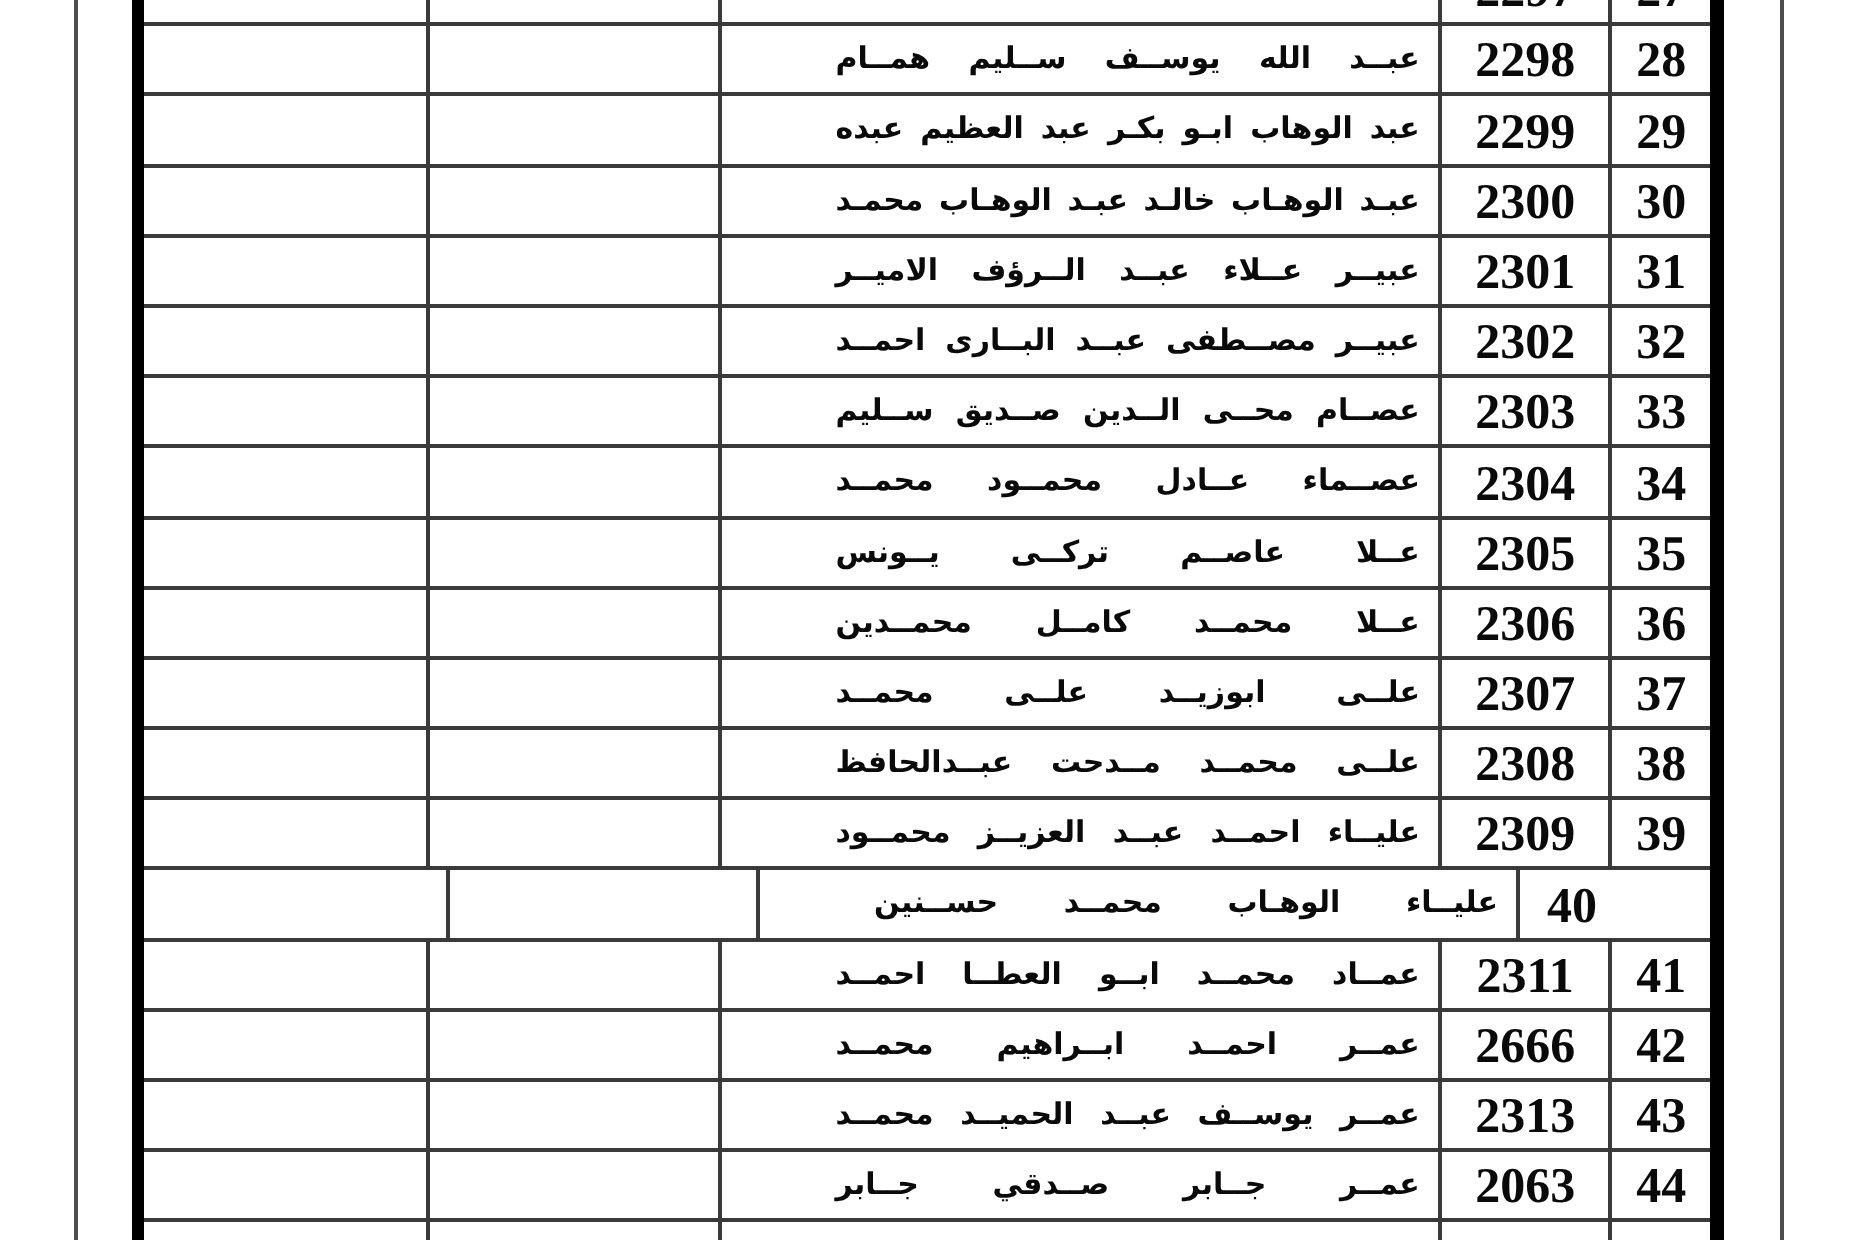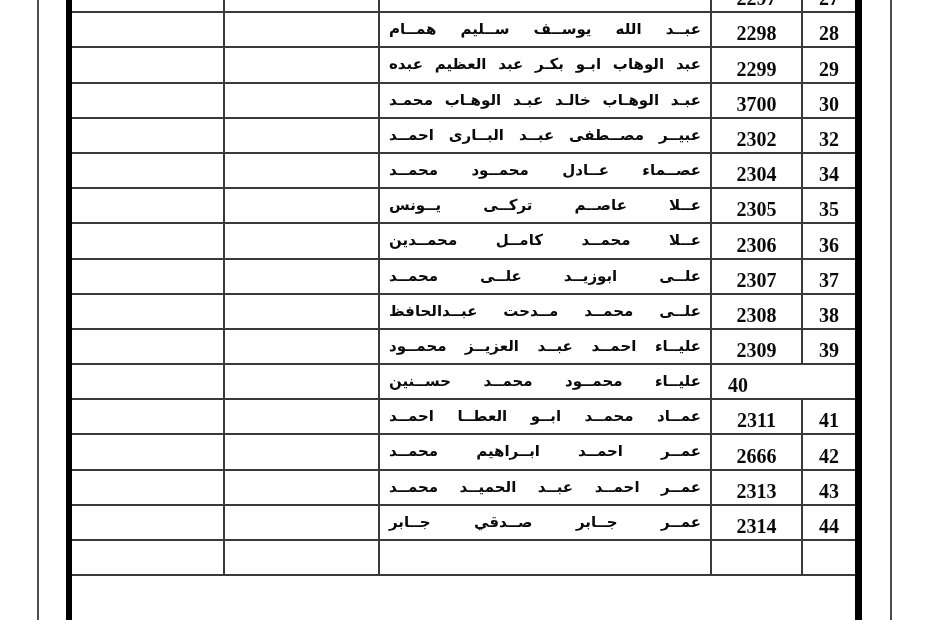--- a/index.html
+++ b/index.html
@@ -47,31 +47,32 @@
     direction:rtl;
     text-align:justify;
     text-align-last:justify;
     padding:0 9px;
     line-height:33px;
     font-family:"DejaVu Sans",sans-serif;
     font-weight:bold;
     font-size:15px;
     color:var(--text);
     white-space:nowrap;
+    margin-left:48px;
   }
   .cell.serial{width:91px;}
   .cell.rownum{width:52px;border-right:none;}
   .numcell{
     display:flex;
     align-items:flex-end;
     justify-content:center;
     padding-bottom:1px;
     font-family:"Liberation Serif","DejaVu Serif",serif;
     font-weight:bold;
-    font-size:20px;
+    font-size:25px;
     color:var(--text);
   }
 </style>
 </head>
 <body>
 
 <div class="page">
   <div class="vline outer-left"></div>
   <div class="vline thick-left"></div>
 
@@ -107,40 +108,62 @@
         </div>
     <div class="cell rownum numcell">
           <span>29</span>
         </div>
   </div>
       <div class="row">
     <div class="cell blank-a"></div>
     <div class="cell blank-b"></div>
     <div class="cell name"><span>عبـد الوهـاب خالـد عبـد الوهـاب محمـد</span></div>
     <div class="cell serial numcell">
-          <span>3700</span>
+          <span>2300</span>
         </div>
     <div class="cell rownum numcell">
           <span>30</span>
         </div>
   </div>
       <div class="row">
     <div class="cell blank-a"></div>
     <div class="cell blank-b"></div>
+    <div class="cell name"><span>عبيــر عــلاء عبــد الــرؤف الاميــر</span></div>
+    <div class="cell serial numcell">
+          <span>2301</span>
+        </div>
+    <div class="cell rownum numcell">
+          <span>31</span>
+        </div>
+  </div>
+      <div class="row">
+    <div class="cell blank-a"></div>
+    <div class="cell blank-b"></div>
     <div class="cell name"><span>عبيــر مصــطفى عبــد البــارى احمــد</span></div>
     <div class="cell serial numcell">
           <span>2302</span>
         </div>
     <div class="cell rownum numcell">
           <span>32</span>
         </div>
   </div>
       <div class="row">
     <div class="cell blank-a"></div>
     <div class="cell blank-b"></div>
+    <div class="cell name"><span>عصــام محــى الــدين صــديق ســليم</span></div>
+    <div class="cell serial numcell">
+          <span>2303</span>
+        </div>
+    <div class="cell rownum numcell">
+          <span>33</span>
+        </div>
+  </div>
+      <div class="row">
+    <div class="cell blank-a"></div>
+    <div class="cell blank-b"></div>
     <div class="cell name"><span>عصــماء عــادل محمــود محمــد</span></div>
     <div class="cell serial numcell">
           <span>2304</span>
         </div>
     <div class="cell rownum numcell">
           <span>34</span>
         </div>
   </div>
       <div class="row">
     <div class="cell blank-a"></div>
@@ -193,21 +216,21 @@
     <div class="cell serial numcell">
           <span>2309</span>
         </div>
     <div class="cell rownum numcell">
           <span>39</span>
         </div>
   </div>
       <div class="row">
     <div class="cell blank-a"></div>
     <div class="cell blank-b"></div>
-    <div class="cell name"><span>عليــاء محمــود محمــد حســنين</span></div>
+    <div class="cell name"><span>عليــاء الوهـاب محمــد حســنين</span></div>
     <div class="cell rownum numcell">
           <span>40</span>
         </div>
   </div>
       <div class="row">
     <div class="cell blank-a"></div>
     <div class="cell blank-b"></div>
     <div class="cell name"><span>عمــاد محمــد ابــو العطــا احمــد</span></div>
     <div class="cell serial numcell">
           <span>2311</span>
@@ -223,34 +246,34 @@
     <div class="cell serial numcell">
           <span>2666</span>
         </div>
     <div class="cell rownum numcell">
           <span>42</span>
         </div>
   </div>
       <div class="row">
     <div class="cell blank-a"></div>
     <div class="cell blank-b"></div>
-    <div class="cell name"><span>عمــر احمــد عبــد الحميــد محمــد</span></div>
+    <div class="cell name"><span>عمــر يوســف عبــد الحميــد محمــد</span></div>
     <div class="cell serial numcell">
           <span>2313</span>
         </div>
     <div class="cell rownum numcell">
           <span>43</span>
         </div>
   </div>
       <div class="row">
     <div class="cell blank-a"></div>
     <div class="cell blank-b"></div>
     <div class="cell name"><span>عمــر جــابر صــدقي جــابر</span></div>
     <div class="cell serial numcell">
-          <span>2314</span>
+          <span>2063</span>
         </div>
     <div class="cell rownum numcell">
           <span>44</span>
         </div>
   </div>
       <div class="row">
     <div class="cell blank-a"></div>
     <div class="cell blank-b"></div>
     <div class="cell name"><span></span></div>
     <div class="cell serial numcell">

